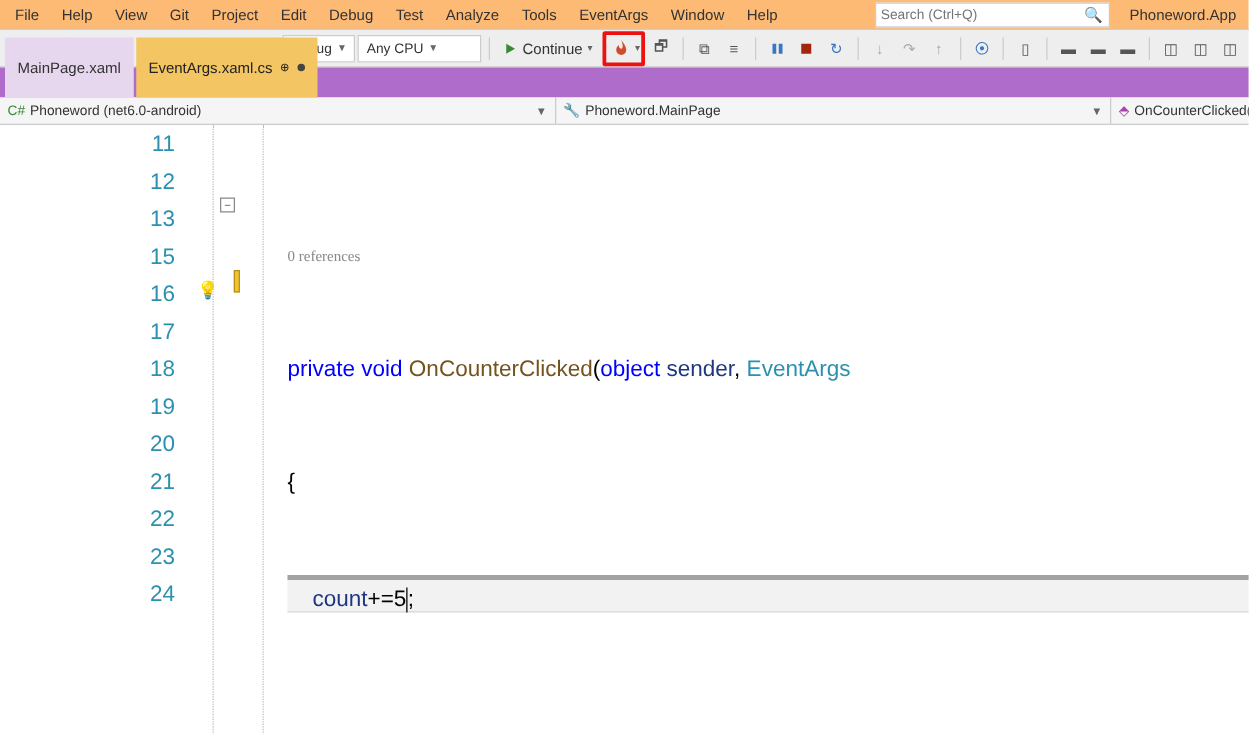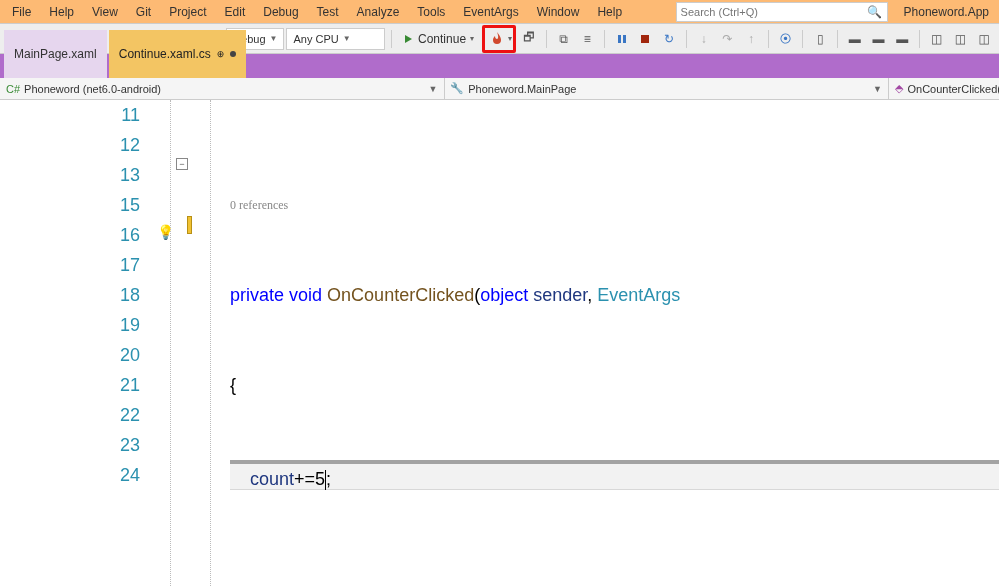--- a/index.html
+++ b/index.html
@@ -1,19 +1,19 @@
 <!DOCTYPE html>
 <html><head>
 <meta charset="utf-8">
 <style>
 * { margin: 0; padding: 0; box-sizing: border-box; font-family: "Segoe UI", Tahoma, sans-serif; }
 body { background: #fff; font-size: 12px; color: #1e1e1e; }
 .menubar { display: flex; align-items: center; background: #fdba74; border-bottom: 1px solid #ccc; padding: 2px 4px; height: 24px; gap: 2px; }
 .menubar .menu-item { padding: 2px 8px; cursor: default; font-size: 12px; color: #333; }
-.search-box { margin-left: auto; display:flex; align-items:center; border:1px solid #ccc; background:#fff; height:20px; width:212px; padding:0 4px;}
+.search-box { margin-left: auto; display:flex; align-items:center; border:1px solid #ccc; background:#fff; height:20px; width:188px; padding:0 4px;}
 .search-box input { border:none; outline:none; font-size:11px; flex:1; color:#999; background:transparent; }
 .search-box .mag { font-size:12px; color:#666; }
 .app-name { margin-left:8px; font-size:12px; color:#333; padding:0 6px; }
 .toolbar { display:flex; align-items:center; background:#eee; border-bottom:1px solid #ccc; padding:2px 4px; height:30px; gap:2px;}
 .tb-btn { display:flex; align-items:center; justify-content:center; width:22px; height:22px; cursor:default; border-radius:2px; color:#555;}
 .tb-sep { width:1px; height:18px; background:#ccc; margin:0 4px; }
 .tb-dd { display:flex; align-items:center; border:1px solid #ccc; background:#fff; height:22px; padding:0 6px; font-size:11px; color:#333; gap:4px; cursor:default;}
 .tb-label-btn{ display:flex; align-items:center; gap:4px; padding:0 6px; height:22px; font-size:12px; color:#333; cursor:default;}
 .red-highlight{ border:3px solid #e11; border-radius:2px; padding:1px; display:flex; align-items:center; height:28px;}
 .doc-tabs { display:flex; align-items:flex-end; background:#b06ccb; height:24px; padding:0 4px; gap:2px;}
@@ -154,21 +154,21 @@
   <div class="tb-btn">▬</div>
   <div class="tb-sep"></div>
   <div class="tb-btn">◫</div>
   <div class="tb-btn">◫</div>
   <div class="tb-btn">◫</div>
 </div>
 
 <div class="doc-tabs">
   <div class="tab inactive">MainPage.xaml</div>
   <div class="tab active">
-    <span>Continue.xaml.cs</span>
+    <span>EventArgs.xaml.cs</span>
     <span class="pin">⊕</span>
     <span class="dot"></span>
   </div>
 </div>
 
 <div class="crumb-bar">
   <div class="crumb">
     <span style="color:#388a34">C#</span>
     <span>Phoneword (net6.0-android)</span>
     <span class="dd">▼</span>

